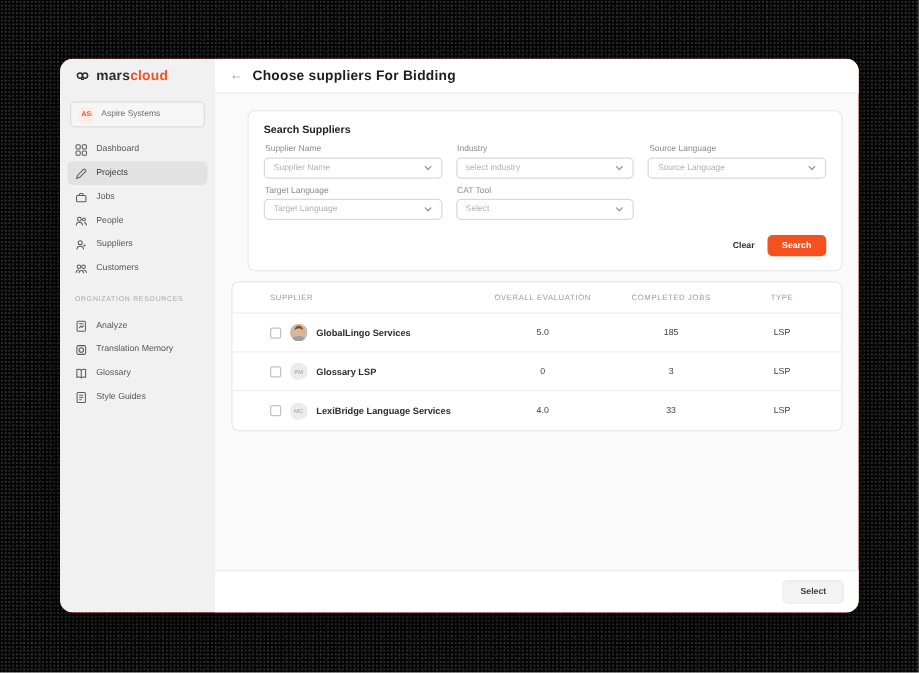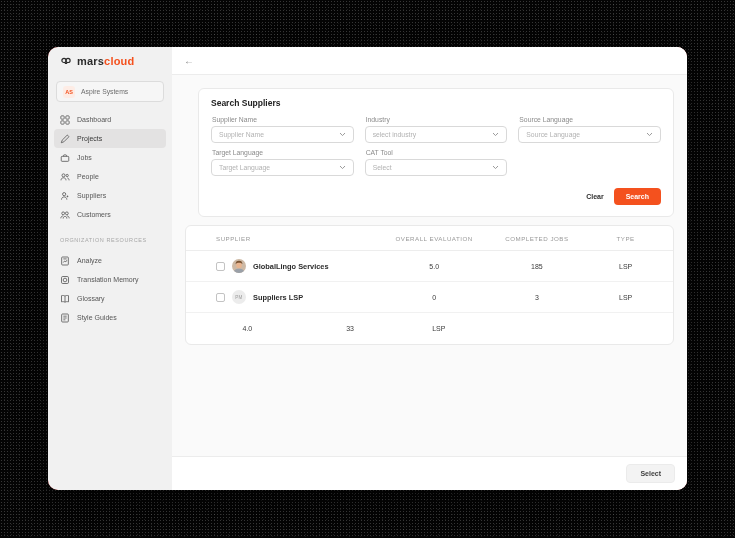--- a/index.html
+++ b/index.html
@@ -247,20 +247,21 @@
           </span>
           <span class="nav-label">Style Guides</span>
         </div>
       </nav>
   </aside>
 
   <div class="main">
 
     <div class="page-header">
       <span class="back-arrow">←</span>
+      <span class="page-title">Choose suppliers For Bidding</span>
     </div>
 
     <div class="content">
 
       <div class="card search-card">
         <div class="search-title">Search Suppliers</div>
 
         <div class="form-grid">
 
             <div>
@@ -360,29 +361,37 @@
               <div class="t-col-type cell">LSP</div>
             </div>
 
             <div class="t-row">
               <div class="t-col-supplier">
                 <span class="checkbox"></span>
 
                 <span class="avatar avatar-initials">
                   <i>PM</i>
                 </span>
-                <span class="supplier-name">Suppliers LSP</span>
+                <span class="supplier-name">Glossary LSP</span>
               </div>
               <div class="t-col-eval cell">0</div>
               <div class="t-col-jobs cell">3</div>
               <div class="t-col-type cell">LSP</div>
             </div>
 
 
             <div class="t-row">
+              <div class="t-col-supplier">
+                <span class="checkbox"></span>
+
+                <span class="avatar avatar-initials">
+                  <i>MC</i>
+                </span>
+                <span class="supplier-name">LexiBridge Language Services</span>
+              </div>
               <div class="t-col-eval cell">4.0</div>
               <div class="t-col-jobs cell">33</div>
               <div class="t-col-type cell">LSP</div>
             </div>
           </div>
       </div>
 
     </div>
 
     <div class="page-footer">

